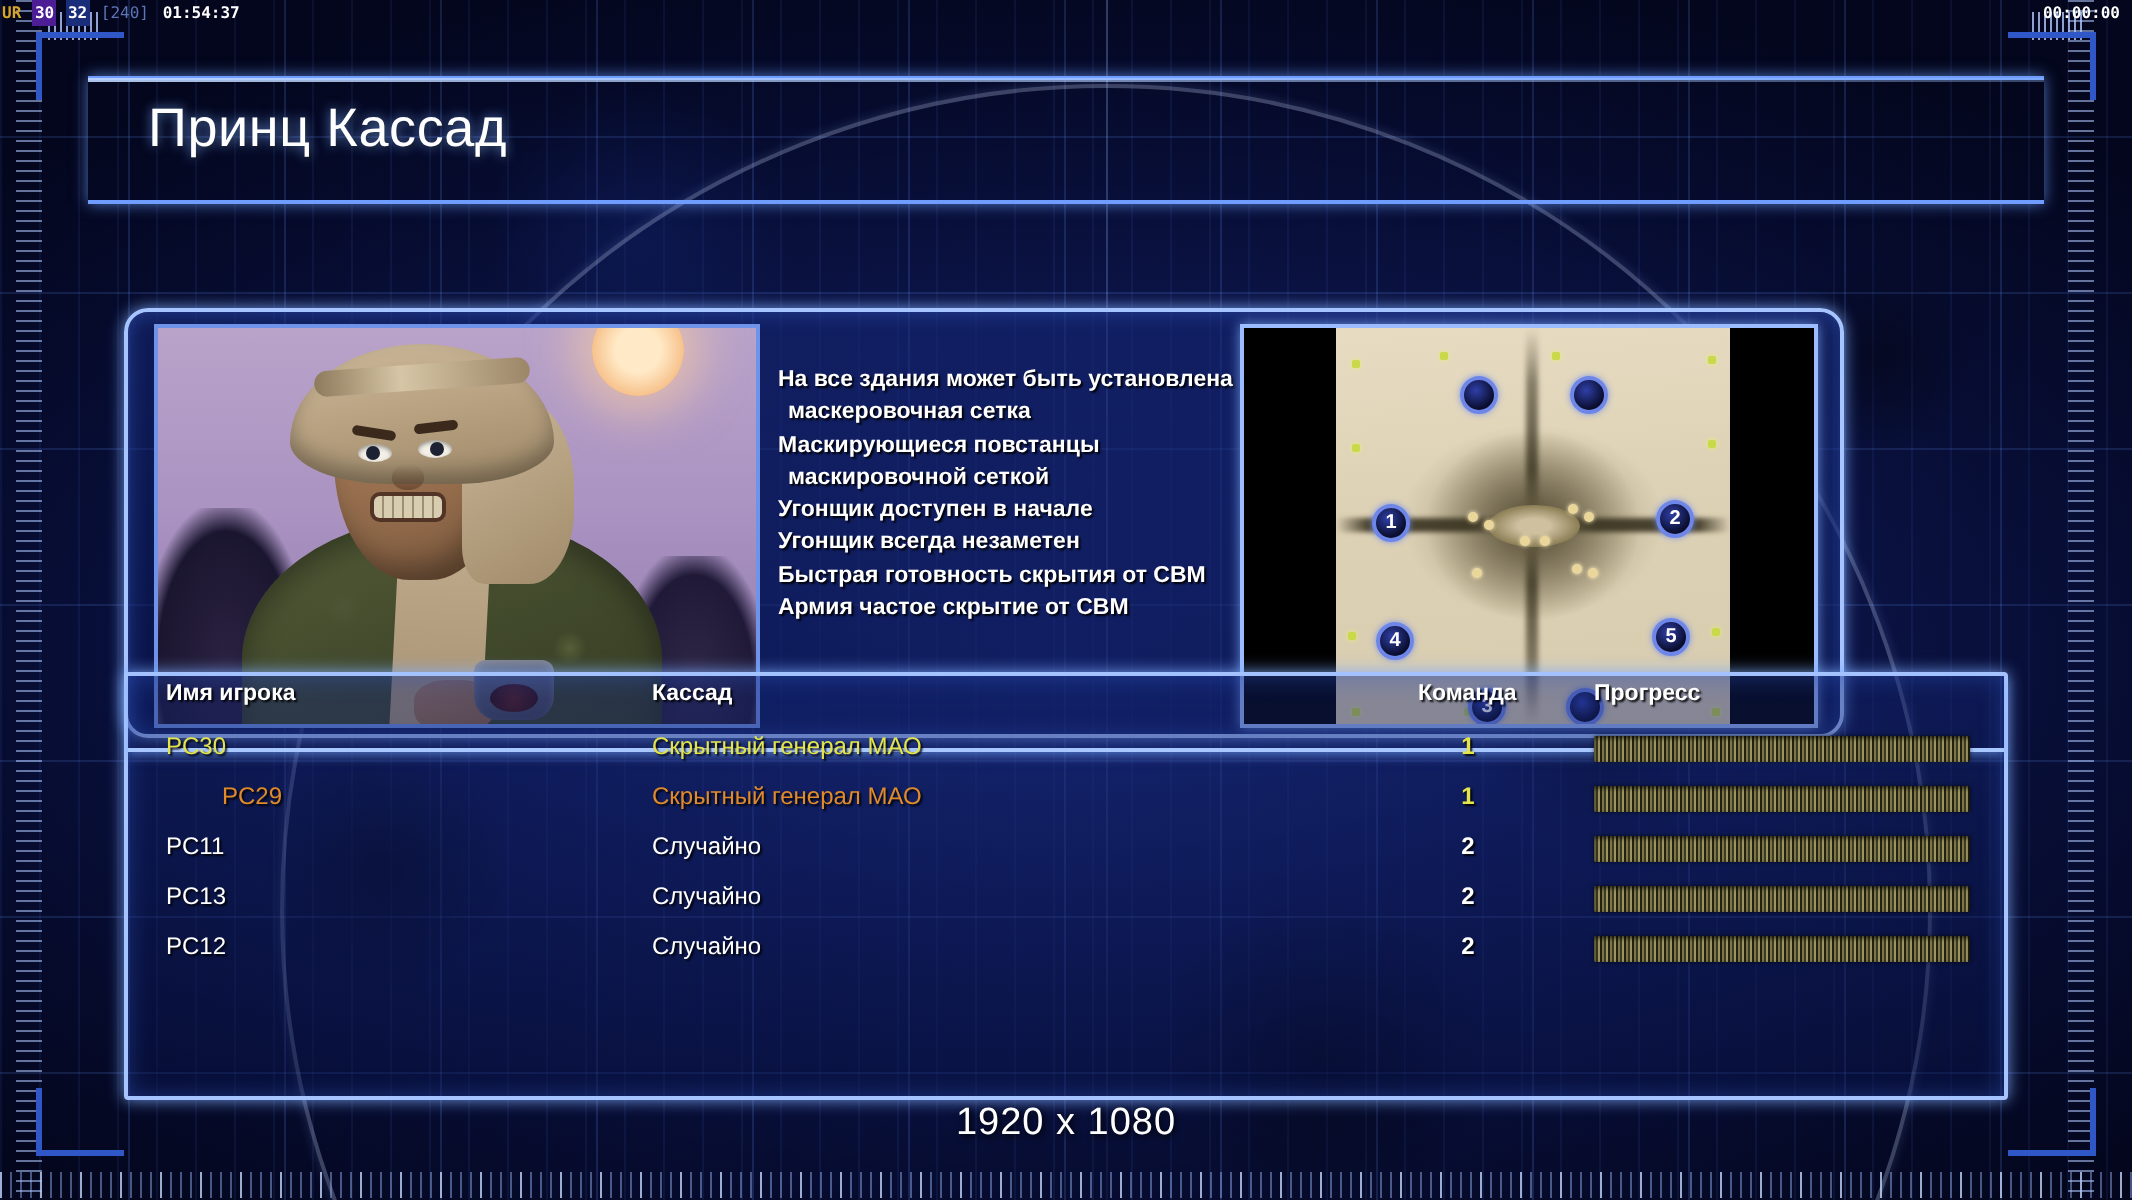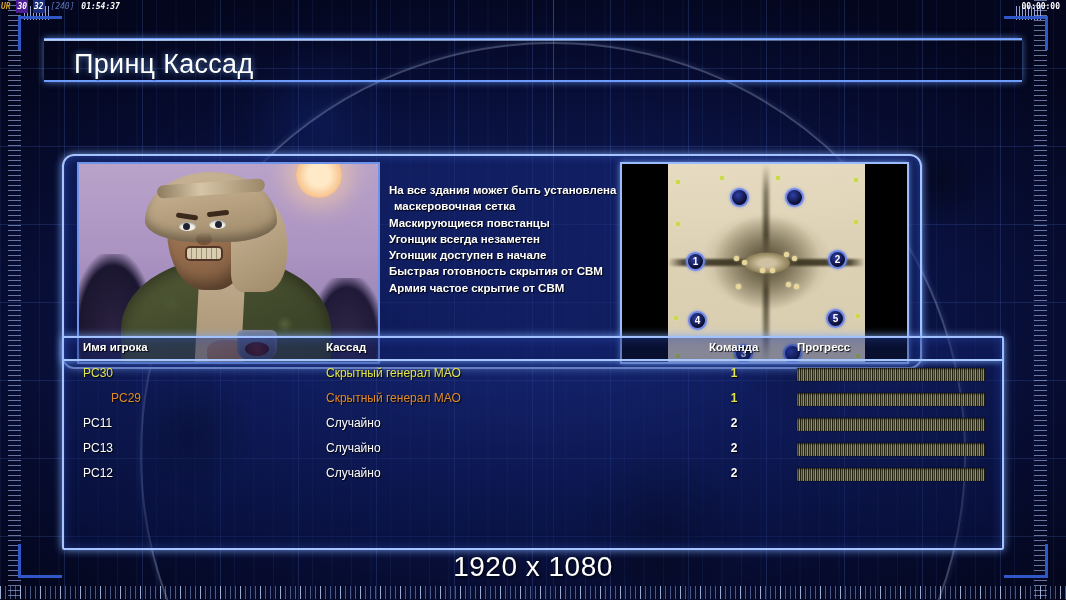--- a/index.html
+++ b/index.html
@@ -75,21 +75,21 @@
 
   
   #topbar {
     position:absolute; left:0; top:0; width:1066px; height:13px;
     z-index:30;
     font-family:"DejaVu Sans Mono", monospace;
     font-size:8px; line-height:13px;
     letter-spacing:0px;
     white-space:nowrap;
   }
-  #topbar .seg { display:inline-block; padding:0 1px;font-style:italic; }
+  #topbar .seg { display:inline-block; padding:0 1px; }
   .c-ur   { color:#d8a52a; font-weight:bold; }
   .c-n1   { color:#ffffff; font-weight:bold; background:#4c1d95; }
   .c-n2   { color:#ffffff; font-weight:bold; background:#1a2d7a; }
   .c-dim  { color:#5d74b8; }
   .c-tm   { color:#ffffff; font-weight:bold; }
   #topbar-right {
     position:absolute; right:6px; top:0; height:13px;
     font-family:"DejaVu Sans Mono", monospace;
     font-size:8px; line-height:13px; color:#ffffff; font-weight:bold;
   }
@@ -104,21 +104,21 @@
   .corner.bl { left:18px;  bottom:22px; border-left:3px solid #2f57c8; border-bottom:3px solid #2f57c8; }
   .corner.br { right:18px; bottom:22px; border-right:3px solid #2f57c8; border-bottom:3px solid #2f57c8; }
   .corner-tick {
     position:absolute; width:26px; height:14px;
     background-image:repeating-linear-gradient(to right,
       rgba(180,200,255,.8) 0px, rgba(180,200,255,.8) 1px, transparent 1px, transparent 3px);
   }
 
   
   #title-band {
-    position:absolute; left:44px; top:38px; width:978px; height:44px;
+    position:absolute; left:44px; top:38px; width:978px; height:64px;
     border-top:2px solid #6f9dff;
     border-bottom:2px solid #6f9dff;
     box-shadow:0 0 7px rgba(110,160,255,.7);
     z-index:16;
   }
   #title-band::before {
     content:""; position:absolute; left:0; right:0; top:-1px; height:2px;
     background:linear-gradient(to right, rgba(190,215,255,.9), rgba(150,190,255,.35));
   }
   #page-title {
@@ -322,21 +322,21 @@
   
   #table-panel {
     position:absolute; left:62px; top:336px; width:942px; height:214px;
     z-index:17;
     border:2px solid #a6c4ff;
     border-radius:2px;
     box-shadow:0 0 8px rgba(130,175,255,.85), inset 0 0 12px rgba(50,90,200,.45);
     background:linear-gradient(180deg, rgba(20,38,116,.42), rgba(9,20,74,.42));
   }
   #table-head {
-    position:absolute; left:0; right:0; top:0; height:23px;
+    position:absolute; left:0; right:0; top:0; height:38px;
     border-bottom:2px solid #a9c7ff;
     box-shadow:0 2px 5px rgba(120,170,255,.55);
   }
   .th {
     position:absolute; top:3px;
     font-size:11.5px; font-weight:bold; color:#ffffff;
     text-shadow:1px 1px 1px rgba(0,0,0,.9);
     white-space:nowrap;
   }
   .row { position:absolute; left:0; right:0; height:25px; }
@@ -357,21 +357,21 @@
       #3b3a24 1px, #3b3a24 2px,
       #9d9560 2px, #9d9560 3px,
       #23220f 3px, #23220f 4px);
     box-shadow:inset 0 1px 2px rgba(0,0,0,.7), 0 0 2px rgba(0,0,0,.6);
   }
 
   
   #res-text {
     position:absolute; left:0; right:0; top:551px;
     text-align:center;
-    font-size:28px; color:#ffffff;
+    font-size:19px; color:#ffffff;
     text-shadow:1px 1px 3px rgba(0,0,0,.95);
     z-index:40;
     letter-spacing:.5px;
   }
 </style>
 </head>
 <body>
 
 <div id="bg-base"></div>
 <div id="bg-grid"></div>
@@ -427,22 +427,23 @@
     <div class="teeth"></div>
     <div class="hand"></div>
     <div class="cup"></div>
     <div class="cup-in"></div>
   </div>
 
   <div id="desc">
       <div class="line">На все здания может быть установлена</div>
       <div class="line indent">маскеровочная сетка</div>
       <div class="line">Маскирующиеся повстанцы</div>
+      <div class="line indent">маскировочной сеткой</div>
+      <div class="line">Угонщик доступен в начале</div>
       <div class="line">Угонщик всегда незаметен</div>
-      <div class="line">Угонщик доступен в начале</div>
       <div class="line">Быстрая готовность скрытия от СВМ</div>
       <div class="line">Армия частое скрытие от СВМ</div>
     </div>
 
   <div id="map-preview">
     <div id="map-img">
       <div class="ridge"></div>
       <div class="vridge"></div>
       <div class="eye"></div>
       <div class="supply" style="left:8px;   top:16px;"></div>

